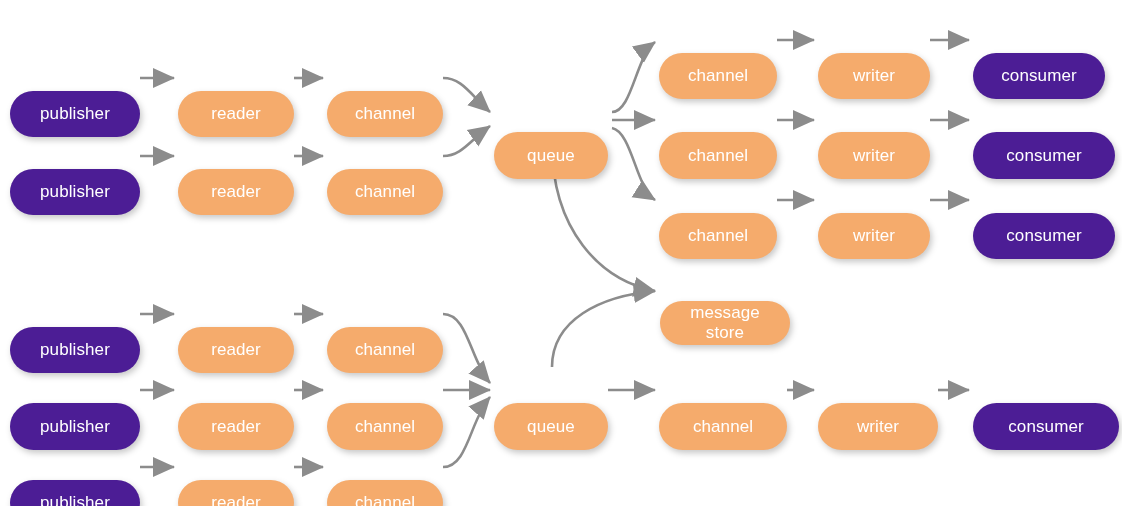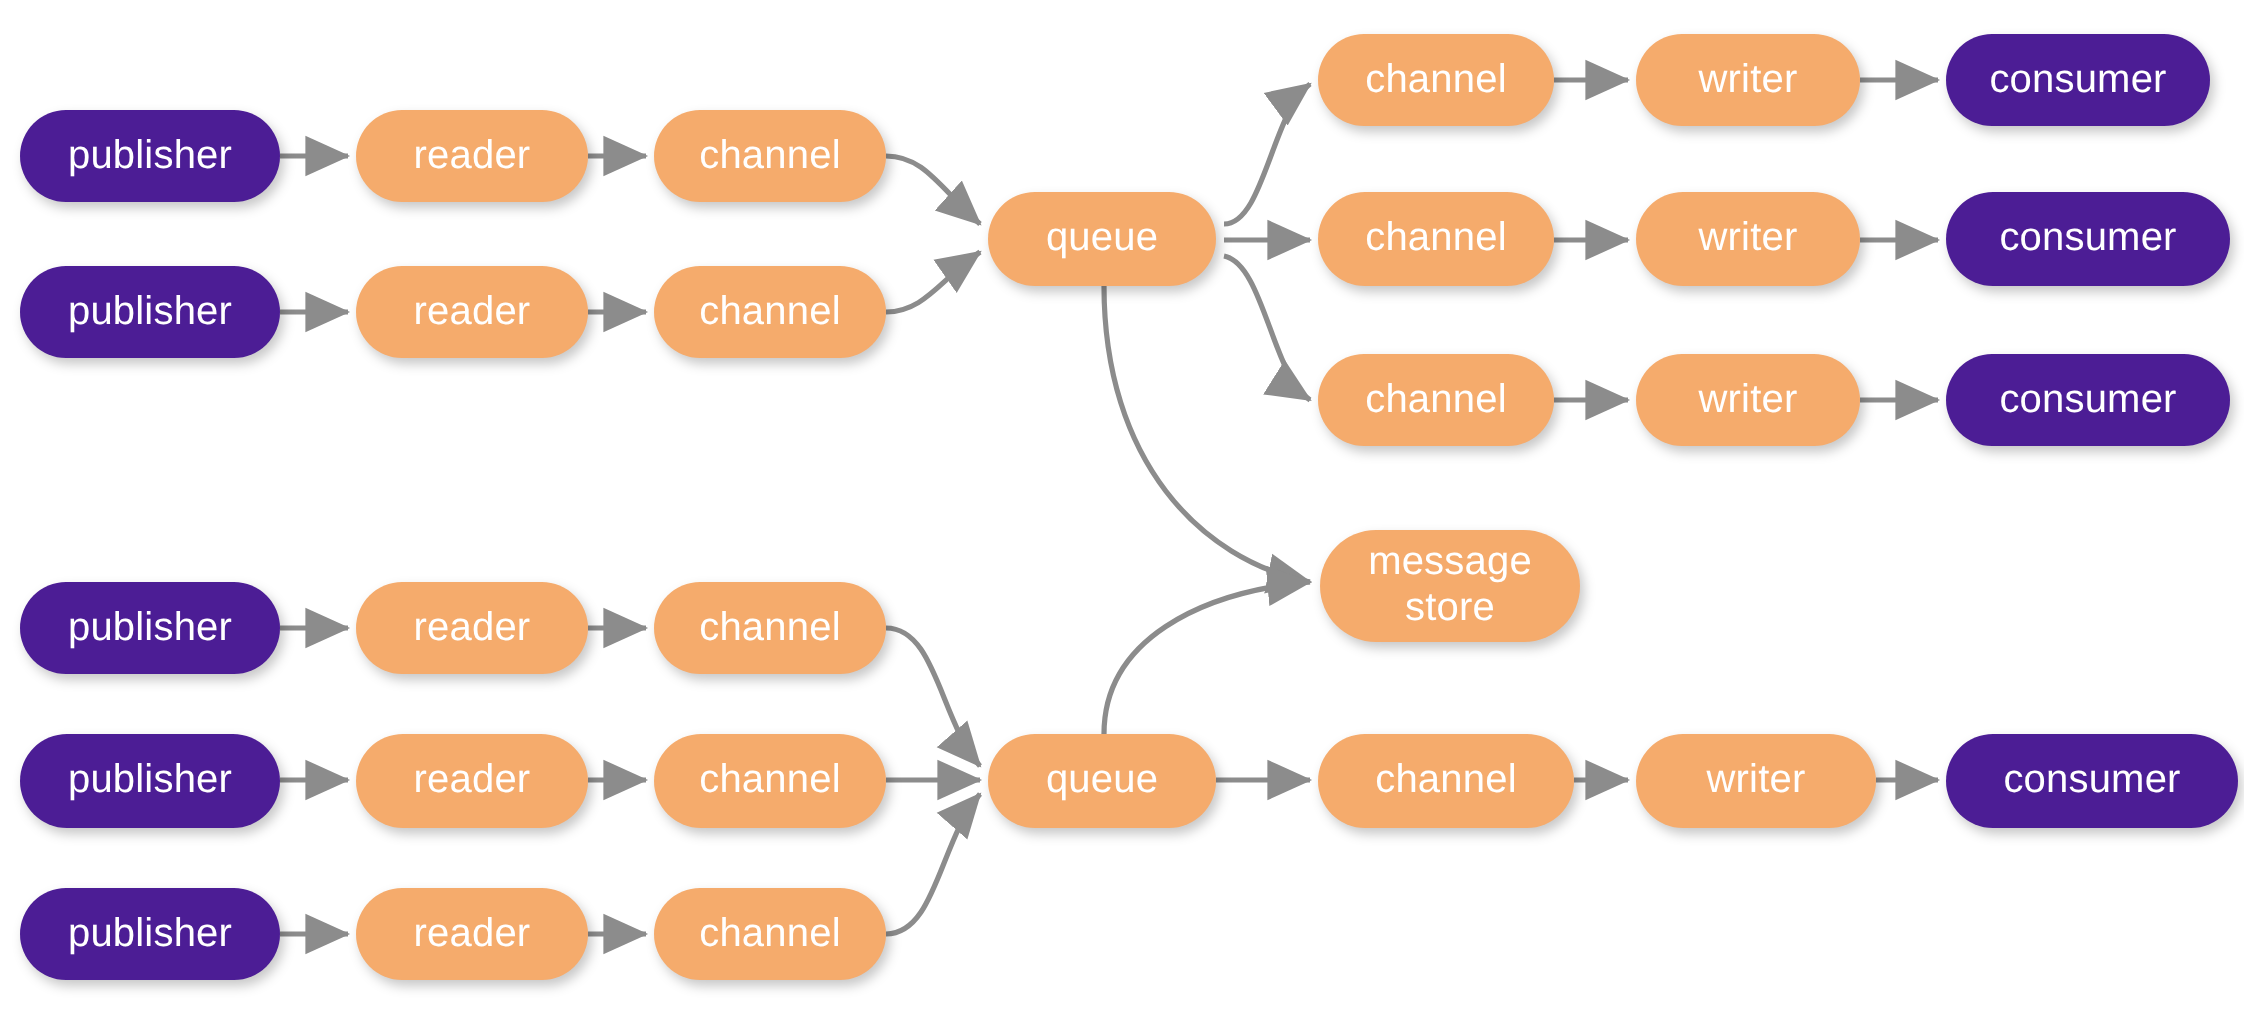--- a/index.html
+++ b/index.html
@@ -27,25 +27,26 @@
     pointer-events: none;
   }
   .node {
     position: absolute;
     display: flex;
     align-items: center;
     justify-content: center;
     text-align: center;
     box-sizing: border-box;
     color: #ffffff;
-    font-size: 20px;
+    font-size: 17px;
     line-height: 1.15;
     letter-spacing: 0.1px;
     white-space: pre-line;
     filter: drop-shadow(2px 3px 3px rgba(0,0,0,0.22));
+    margin-top: 36px;
   }
   .node.teal   { background: #4c1d95; }
   .node.orange { background: #f5ab6c; }
 </style>
 </head>
 <body>
 
 <div id="canvas">
 
   <svg id="edge-layer" viewBox="0 0 1122 506" xmlns="http://www.w3.org/2000/svg">
@@ -97,21 +98,21 @@
       <div class="node orange" style="left: 494px; top: 96px; width: 114px; height: 47px; border-radius: 23.5px;">queue</div>
       <div class="node orange" style="left: 659px; top: 17px; width: 118px; height: 46px; border-radius: 23px;">channel</div>
       <div class="node orange" style="left: 818px; top: 17px; width: 112px; height: 46px; border-radius: 23px;">writer</div>
       <div class="node teal" style="left: 973px; top: 17px; width: 132px; height: 46px; border-radius: 23px;">consumer</div>
       <div class="node orange" style="left: 659px; top: 96px; width: 118px; height: 47px; border-radius: 23.5px;">channel</div>
       <div class="node orange" style="left: 818px; top: 96px; width: 112px; height: 47px; border-radius: 23.5px;">writer</div>
       <div class="node teal" style="left: 973px; top: 96px; width: 142px; height: 47px; border-radius: 23.5px;">consumer</div>
       <div class="node orange" style="left: 659px; top: 177px; width: 118px; height: 46px; border-radius: 23px;">channel</div>
       <div class="node orange" style="left: 818px; top: 177px; width: 112px; height: 46px; border-radius: 23px;">writer</div>
       <div class="node teal" style="left: 973px; top: 177px; width: 142px; height: 46px; border-radius: 23px;">consumer</div>
-      <div class="node orange" style="left: 660px; top: 265px; width: 130px; height: 56px; border-radius: 28px; text-align: center;">message
+      <div class="node orange" style="left: 660px; top: 265px; width: 130px; height: 44px; border-radius: 28px; text-align: center;">message
 store</div>
       <div class="node teal" style="left: 10px; top: 291px; width: 130px; height: 46px; border-radius: 23px;">publisher</div>
       <div class="node orange" style="left: 178px; top: 291px; width: 116px; height: 46px; border-radius: 23px;">reader</div>
       <div class="node orange" style="left: 327px; top: 291px; width: 116px; height: 46px; border-radius: 23px;">channel</div>
       <div class="node teal" style="left: 10px; top: 367px; width: 130px; height: 47px; border-radius: 23.5px;">publisher</div>
       <div class="node orange" style="left: 178px; top: 367px; width: 116px; height: 47px; border-radius: 23.5px;">reader</div>
       <div class="node orange" style="left: 327px; top: 367px; width: 116px; height: 47px; border-radius: 23.5px;">channel</div>
       <div class="node teal" style="left: 10px; top: 444px; width: 130px; height: 46px; border-radius: 23px;">publisher</div>
       <div class="node orange" style="left: 178px; top: 444px; width: 116px; height: 46px; border-radius: 23px;">reader</div>
       <div class="node orange" style="left: 327px; top: 444px; width: 116px; height: 46px; border-radius: 23px;">channel</div>

